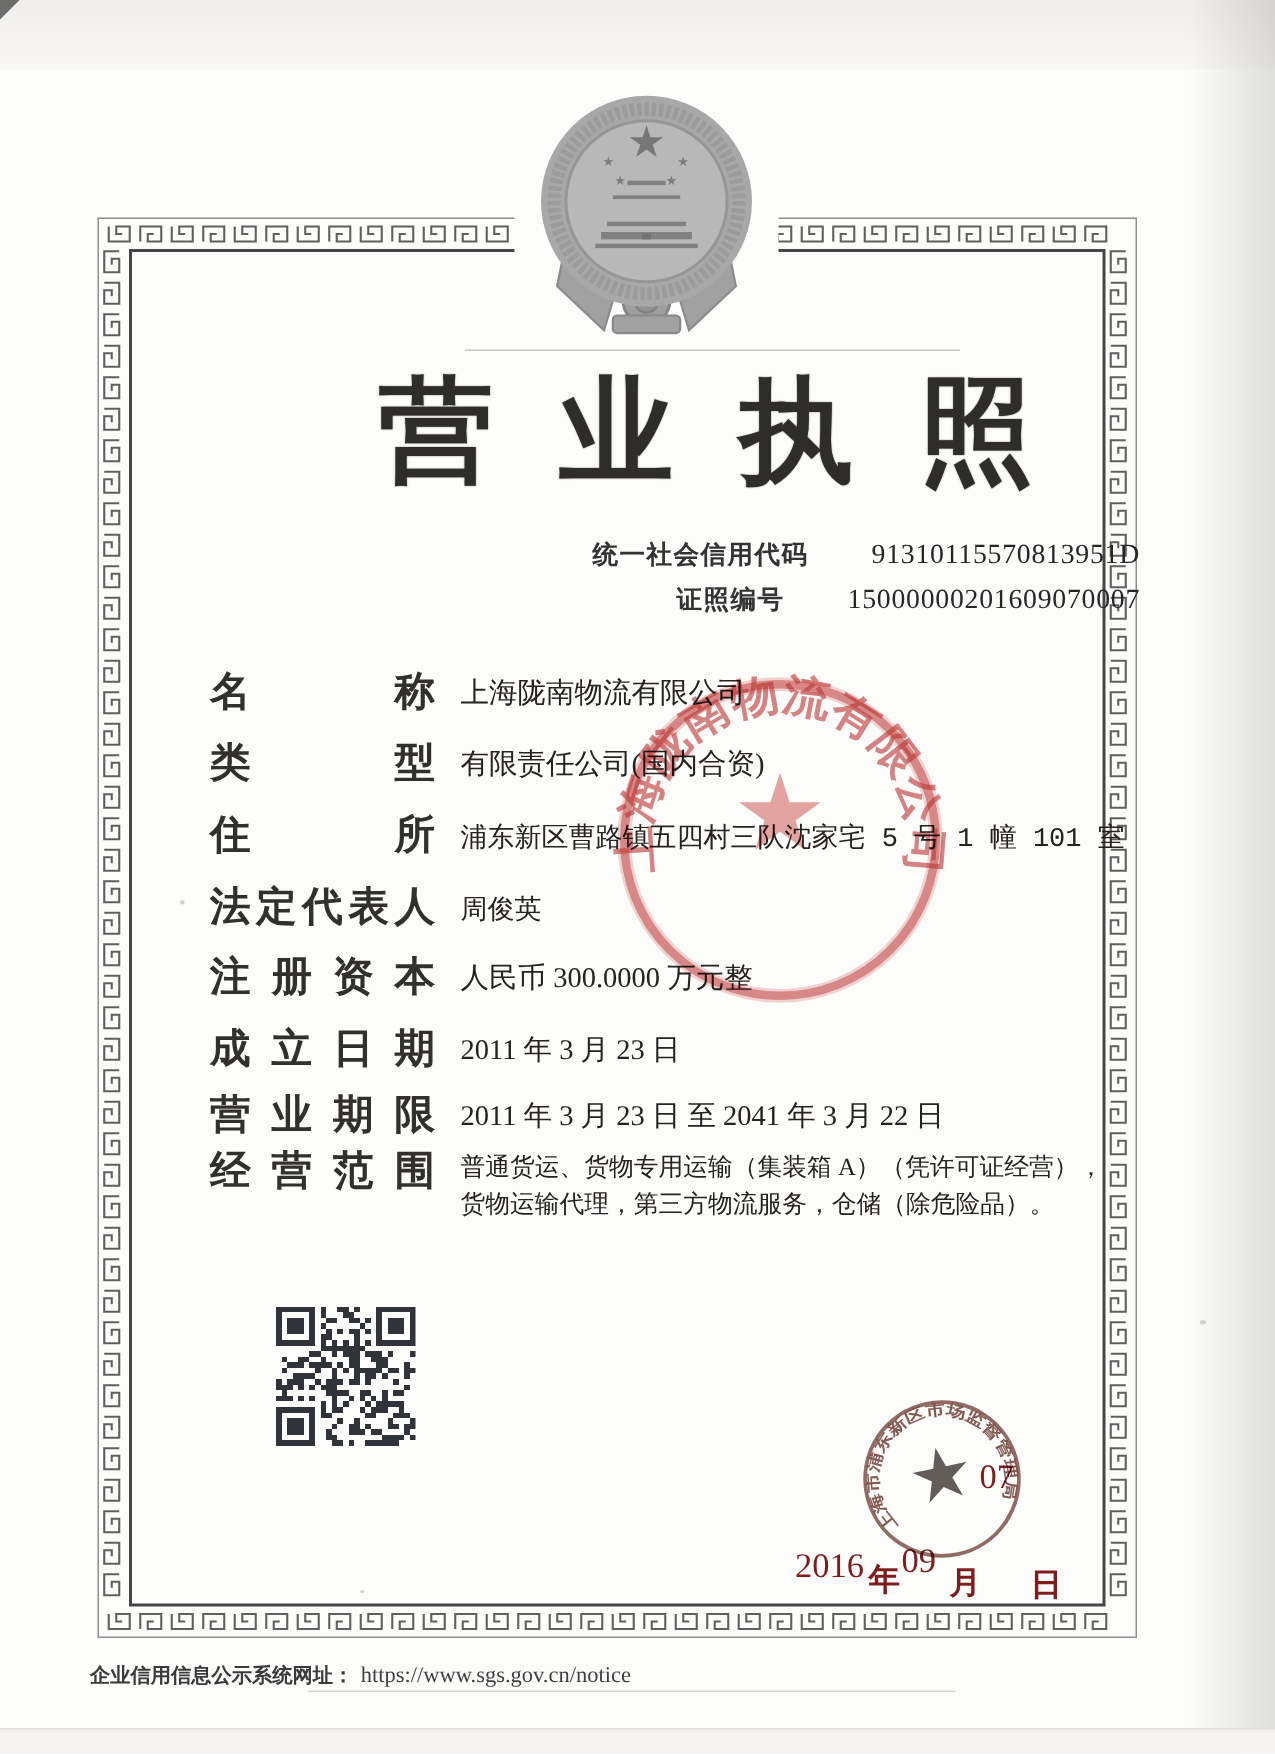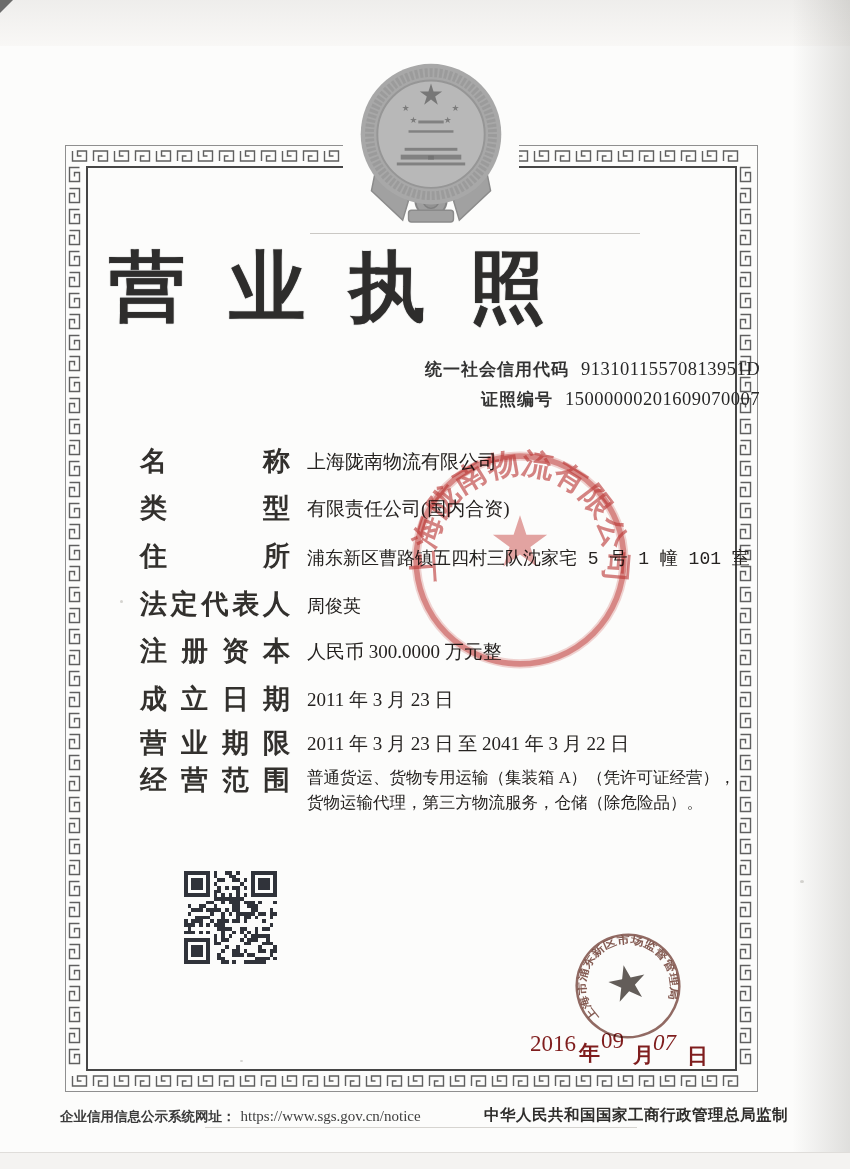--- a/index.html
+++ b/index.html
@@ -23,27 +23,27 @@
   .meander{position:absolute;}
   .meander.top{left:3px;top:2px;}
   .meander.bottom{left:3px;bottom:2px;}
   .meander.left{left:2px;top:18px;}
   .meander.right{right:2px;top:18px;}
   .emblem-backing{position:absolute;left:343px;top:126px;width:176px;height:50px;background:#fcfcfb;}
   .emblem{position:absolute;left:348px;top:58px;}
 
   
   .title-line{position:absolute;left:310px;top:233px;width:330px;height:1px;background:#b5b2ad;opacity:.7;}
-  .title{position:absolute;left:65px;top:237px;width:668px;text-align:left;
+  .title{position:absolute;left:65px;top:237px;width:668px;text-align:right;
          font-size:76px;font-weight:700;letter-spacing:.58em;text-indent:.58em;
          color:#2e2d2c;text-shadow:0 0 1px #555;}
 
   
   .codes{position:absolute;right:90px;top:358px;text-align:right;}
-  .code-row{display:flex;justify-content:flex-end;align-items:baseline;margin-bottom:7px;}
+  .code-row{display:flex;justify-content:flex-end;align-items:baseline;margin-bottom:7px;gap:30px;}
   .code-label{font-size:17px;font-weight:600;color:#333;letter-spacing:1px;}
   .code-value{font-family:"Liberation Serif","DejaVu Serif",serif;font-size:18.5px;color:#262626;
               margin-left:12px;letter-spacing:.5px;text-align:center;}
 
   
   .info{position:absolute;left:140px;top:430px;width:600px;height:445px;}
   .row{position:absolute;left:0;display:flex;}
   .flabel{width:150px;font-size:27px;font-weight:600;color:#32302d;flex:none;}
   .justify-label{display:flex;justify-content:space-between;}
   .fvalue{margin-left:17px;margin-top:6px;font-family:"Liberation Serif","DejaVu Serif",serif;
@@ -671,21 +671,21 @@
     <polygon points="110,66 116.3,85.3 136.6,85.3 120.2,97.2 126.4,116.5 110,104.6 93.6,116.5 99.8,97.2 83.4,85.3 103.7,85.3" fill="rgba(203,76,74,0.5)"></polygon>
     <text font-size="29" fill="rgba(188,52,50,0.6)" font-weight="600">
       <textPath href="#arc-co" startOffset="4" textLength="310" lengthAdjust="spacingAndGlyphs">上海陇南物流有限公司</textPath>
     </text>
   </svg>
 
   <span class="date-part d-serif" style="left:530px;top:1019px;">2016</span>
   <span class="date-part d-unit" style="left:579px;top:1027px;">年</span>
   <span class="date-part d-serif" style="left:601px;top:1016px;">09</span>
   <span class="date-part d-unit" style="left:633px;top:1029px;">月</span>
-  <span class="date-part d-serif" style="left:653px;top:1018px;font-style:italic;">07</span>
+  <span class="date-part d-serif" style="left:653px;top:960px;">07</span>
   <span class="date-part d-unit" style="left:687px;top:1030px;">日</span>
 
   <svg class="registry-seal" width="116" height="116" viewBox="0 0 120 120">
     <defs>
       <path id="arc-reg" d="M 24,85.2 A 44,44 0 1 1 96,85.2" fill="none"></path>
     </defs>
     <g transform="rotate(-12 60 60)">
       <circle cx="60" cy="60" r="53" fill="none" stroke="#84574e" stroke-width="2.6" opacity="0.88"></circle>
       <polygon points="60,38 64.5,51.9 79,51.8 67.2,60.3 71.8,74.2 60,65.6 48.2,74.2 52.8,60.3 41,51.8 55.5,51.9" fill="#57504c" opacity="0.92"></polygon>
       <text font-size="10.5" fill="#80544b" font-weight="600" opacity="0.95">
@@ -985,15 +985,14 @@
       <rect x="19" y="24" width="1" height="1" fill="#30333a"></rect>
       <rect x="20" y="24" width="1" height="1" fill="#30333a"></rect>
       <rect x="21" y="24" width="1" height="1" fill="#30333a"></rect>
     </svg>
 
   <div class="footer-left">
     <span class="footer-left-label">企业信用信息公示系统网址：</span>
     <span class="footer-url">https://www.sgs.gov.cn/notice</span>
   </div>
   <div class="footer-underline"></div>
-  <div class="footer-right">中华人民共和国国家工商行政管理总局监制</div>
 
 </div>
 
 </body></html>

